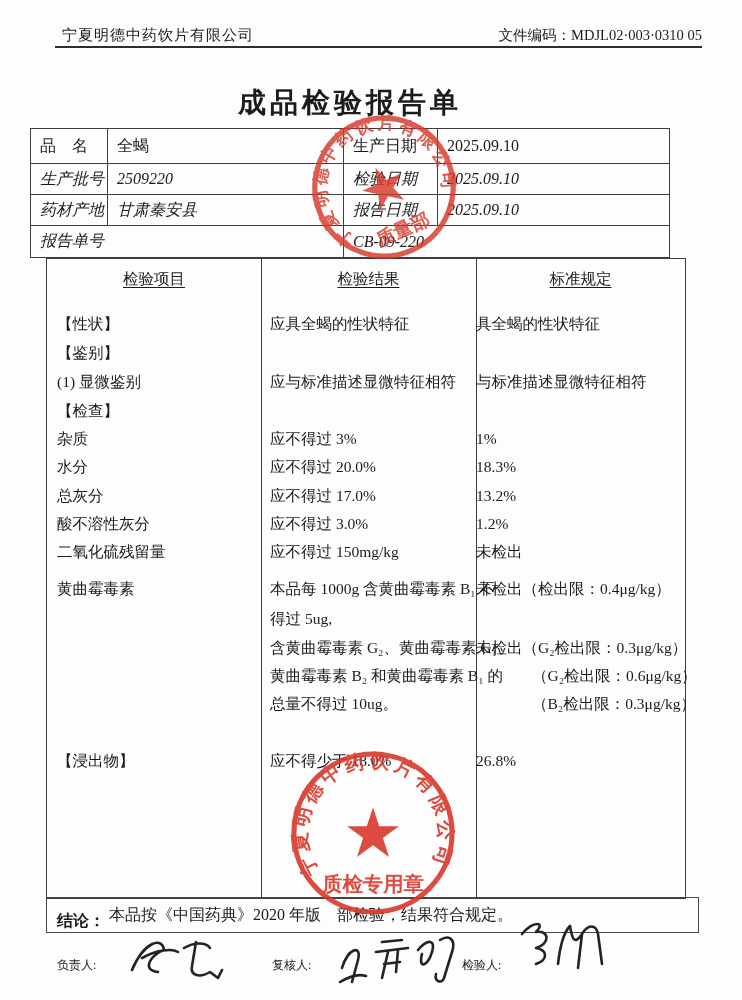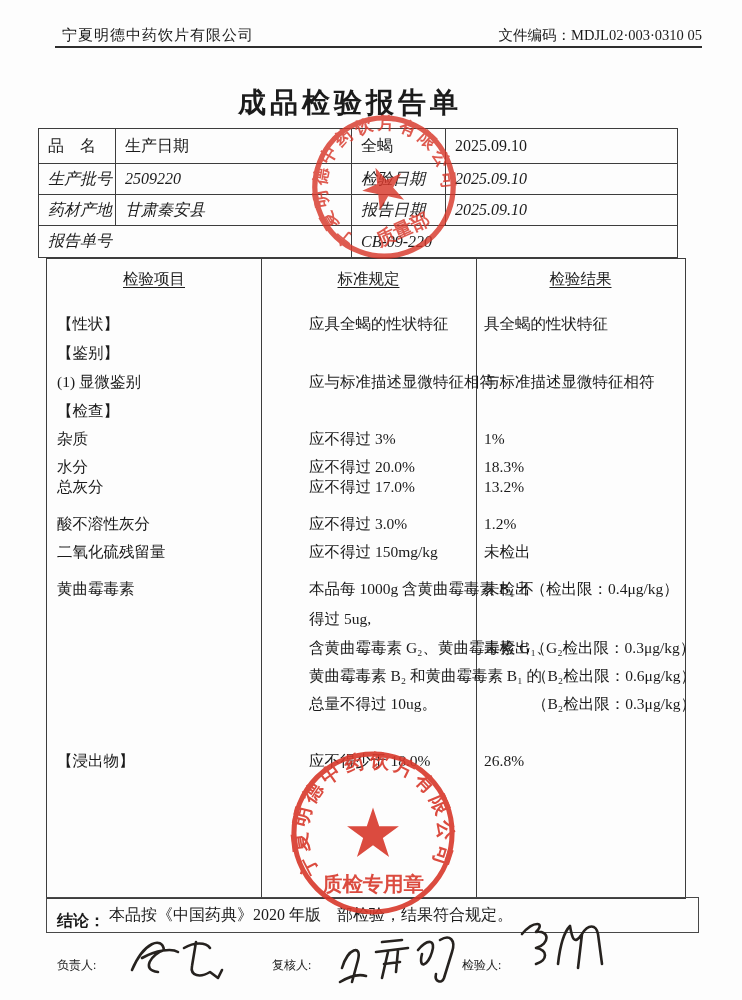--- a/index.html
+++ b/index.html
@@ -7,40 +7,40 @@
     position:relative;width:742px;height:1000px;background:#fdfdfd;overflow:hidden;
     font-family:"Liberation Serif","DejaVu Serif",serif;color:#1b1b1b;
   }
   
   .hdr-company{position:absolute;left:62px;top:26px;font-size:15px;letter-spacing:1px;}
   .hdr-code{position:absolute;right:40px;top:26px;font-size:14.5px;}
   .hdr-rule{position:absolute;left:55px;top:46px;width:647px;height:2px;background:#2e2e2e;}
   .title{position:absolute;left:0;top:84px;width:700px;text-align:center;
          font-size:28px;font-weight:bold;letter-spacing:4px;}
   
-  .t1{position:absolute;left:38px;top:128px;width:638px;border:1.6px solid #3d3d3d;}
+  .t1{position:absolute;left:30px;top:128px;width:638px;border:1.6px solid #3d3d3d;}
   .t1-row{display:grid;align-items:center;}
   .t1-row.r4cols{grid-template-columns:76px 236px 94px 232px;}
   .t1-row.r2cols{grid-template-columns:312px 326px;}
   .t1-row + .t1-row{border-top:1.4px solid #3d3d3d;font-style:italic;}
   .t1 .cell{padding-left:9px;font-size:16px;white-space:nowrap;overflow:hidden;}
   .t1 .bl{border-left:1.4px solid #3d3d3d;align-self:stretch;display:flex;align-items:center;}
   .h34{height:34px;} .h30{height:30px;} .h31{height:31px;}
   
   .t2{position:absolute;left:46px;top:258px;width:638px;height:639px;border:1.6px solid #3d3d3d;}
   .t2 .vline{position:absolute;top:0;bottom:0;width:0;border-left:1.4px solid #3d3d3d;}
   .t2 .v1{left:214px;} .t2 .v2{left:429px;}
   .t2-head{position:absolute;top:10px;left:0;width:100%;display:grid;
            grid-template-columns:214px 215px 209px;}
   .t2-head div{text-align:center;font-size:15.5px;text-decoration:underline;text-underline-offset:3px;}
   .t2-line{position:absolute;left:0;width:100%;display:grid;
            grid-template-columns:214px 215px 209px;line-height:20px;font-size:15.5px;}
   .t2-line .c1{padding-left:10px;white-space:nowrap;}
-  .t2-line .c2{white-space:nowrap;margin-left:48px;}
-  .t2-line .c3{padding-left:8px;white-space:nowrap;}
+  .t2-line .c2{padding-left:9px;white-space:nowrap;}
+  .t2-line .c3{white-space:nowrap;}
   .t2-line .c3.ind{padding-left:56px;}
   
   .concl{position:absolute;left:46px;top:897px;width:641px;height:34px;border:1.6px solid #484848;
          display:flex;align-items:center;padding-left:10px;box-sizing:content-box;font-size:16px;}
   .concl b{font-weight:bold;margin-right:4px;margin-top:12px;}
   
   .sig-label{position:absolute;font-size:12px;}
   .sig-svg{position:absolute;pointer-events:none;}
   .sig-svg path{fill:none;stroke:#26221f;stroke-width:2.6;stroke-linecap:round;stroke-linejoin:round;}
   
@@ -55,22 +55,22 @@
 
   <div class="hdr-company">宁夏明德中药饮片有限公司</div>
   <div class="hdr-code">文件编码：MDJL02·003·0310 05</div>
   <div class="hdr-rule"></div>
 
   <div class="title">成品检验报告单</div>
 
   <div class="t1">
     <div class="t1-row r4cols h34">
       <div class="cell">品　名</div>
+      <div class="cell bl">全蝎</div>
       <div class="cell bl">生产日期</div>
-      <div class="cell bl">全蝎</div>
       <div class="cell bl">2025.09.10</div>
     </div>
     <div class="t1-row r4cols h30">
       <div class="cell">生产批号</div>
       <div class="cell bl">2509220</div>
       <div class="cell bl">检验日期</div>
       <div class="cell bl">2025.09.10</div>
     </div>
     <div class="t1-row r4cols h30">
       <div class="cell">药材产地</div>
@@ -83,22 +83,22 @@
       <div class="cell bl">CB-09-220</div>
     </div>
   </div>
 
   <div class="t2">
     <div class="vline v1"></div>
     <div class="vline v2"></div>
 
     <div class="t2-head">
       <div>检验项目</div>
+      <div>检验结果</div>
       <div>标准规定</div>
-      <div>检验结果</div>
     </div>
 
     <div class="t2-line" style="top:55px">
       <div class="c1">【性状】</div>
       <div class="c2">应具全蝎的性状特征</div>
       <div class="c3">具全蝎的性状特征</div>
     </div>
     <div class="t2-line" style="top:84px">
       <div class="c1">【鉴别】</div>
       <div class="c2"></div>
@@ -117,21 +117,21 @@
     <div class="t2-line" style="top:170px">
       <div class="c1">杂质</div>
       <div class="c2">应不得过 3%</div>
       <div class="c3">1%</div>
     </div>
     <div class="t2-line" style="top:198px">
       <div class="c1">水分</div>
       <div class="c2">应不得过 20.0%</div>
       <div class="c3">18.3%</div>
     </div>
-    <div class="t2-line" style="top:218px">
+    <div class="t2-line" style="top:227px">
       <div class="c1">总灰分</div>
       <div class="c2">应不得过 17.0%</div>
       <div class="c3">13.2%</div>
     </div>
     <div class="t2-line" style="top:255px">
       <div class="c1">酸不溶性灰分</div>
       <div class="c2">应不得过 3.0%</div>
       <div class="c3">1.2%</div>
     </div>
     <div class="t2-line" style="top:283px">
@@ -150,21 +150,21 @@
       <div class="c3"></div>
     </div>
     <div class="t2-line" style="top:379px">
       <div class="c1"></div>
       <div class="c2">含黄曲霉毒素 G₂、黄曲霉毒素 G₁、</div>
       <div class="c3">未检出（G₂检出限：0.3μg/kg）</div>
     </div>
     <div class="t2-line" style="top:407px">
       <div class="c1"></div>
       <div class="c2">黄曲霉毒素 B₂ 和黄曲霉毒素 B₁ 的</div>
-      <div class="c3 ind">（B₂检出限：0.6μg/kg）</div>
+      <div class="c3 ind">（G₂检出限：0.6μg/kg）</div>
     </div>
     <div class="t2-line" style="top:435px">
       <div class="c1"></div>
       <div class="c2">总量不得过 10ug。</div>
       <div class="c3 ind">（B₂检出限：0.3μg/kg）</div>
     </div>
     <div class="t2-line" style="top:492px">
       <div class="c1">【浸出物】</div>
       <div class="c2">应不得少于 18.0%</div>
       <div class="c3">26.8%</div>

